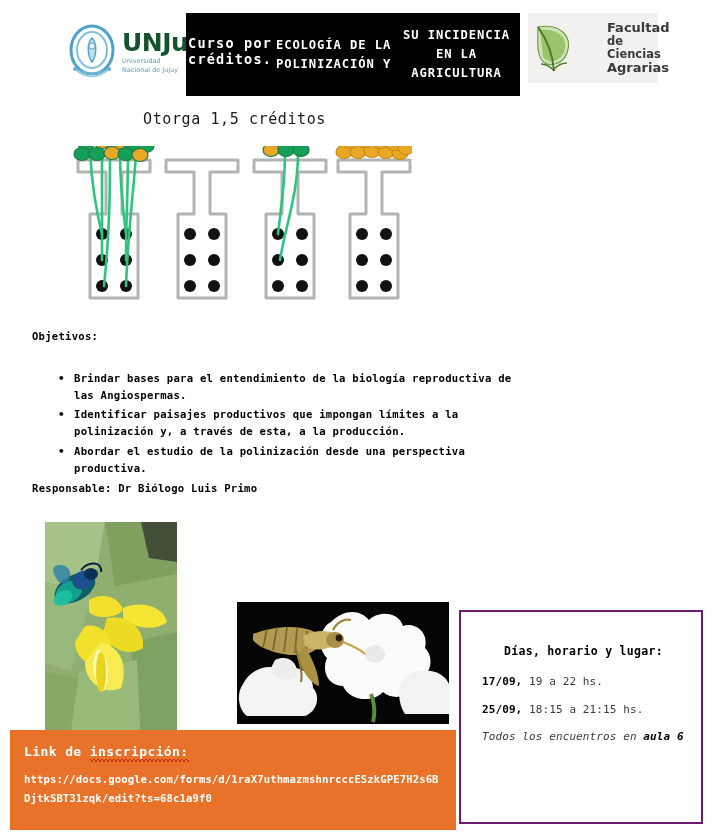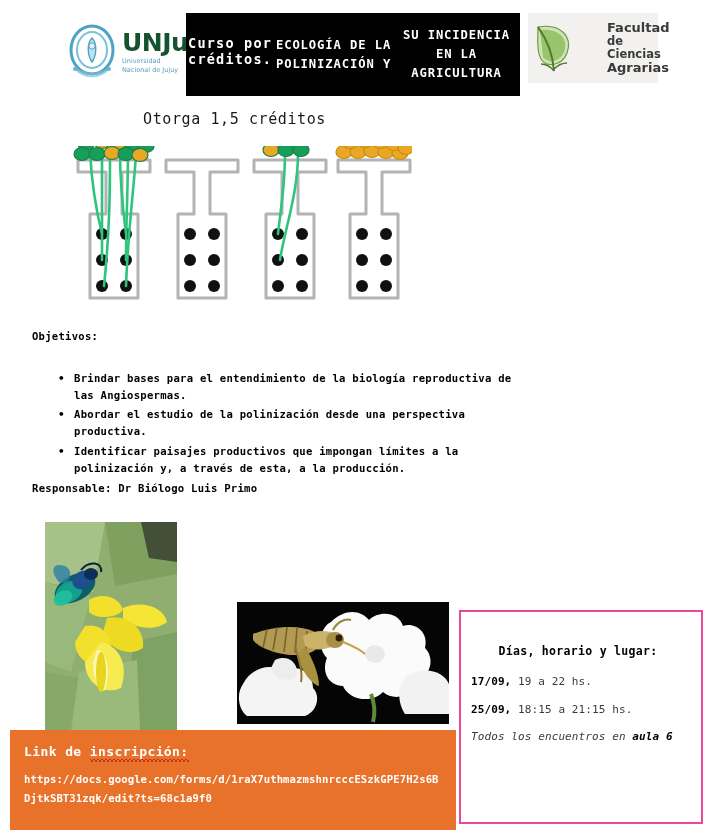--- a/index.html
+++ b/index.html
@@ -213,24 +213,24 @@
     line-height: 1.75;
     letter-spacing: 0.1px;
     word-break: break-all;
   }
 
   
   .schedule-box {
     position: absolute;
     left: 459px; top: 610px;
     width: 244px; height: 214px;
-    border: 2px solid #ec4899;
+    border: 2px solid #701a75;
     background: #ffffff;
     box-sizing: border-box;
-    padding: 10px 8px 8px 10px;
+    padding: 10px 8px 8px 21px;
   }
   .schedule-title {
     text-align: center;
     font-size: 11.5px;
     font-weight: bold;
     letter-spacing: 0.3px;
     margin: 22px 0 16px 0;
     padding-right: 8px;
   }
   .schedule-row {
@@ -392,22 +392,22 @@
         <ellipse cx="52" cy="-25" rx="8" ry="6.5"></ellipse>
         <ellipse cx="30" cy="-35" rx="8" ry="6.5"></ellipse>
       </g>
     </g>
   </svg>
 </div>
 
 <div class="objectives-heading">Objetivos:</div>
 <ul class="objectives-list">
   <li>Brindar bases para el entendimiento de la biología reproductiva de las Angiospermas.</li>
+  <li>Identificar paisajes productivos que impongan límites a la polinización y, a través de esta, a la producción.</li>
   <li>Abordar el estudio de la polinización desde una perspectiva productiva.</li>
-  <li>Identificar paisajes productivos que impongan límites a la polinización y, a través de esta, a la producción.</li>
 </ul>
 <div class="responsable">Responsable: Dr Biólogo Luis Primo</div>
 
 <div class="photo-bee">
   <svg viewBox="0 0 132 228" width="132" height="228" preserveAspectRatio="none">
     <rect width="132" height="228" fill="#8fae70"></rect>
     <g opacity="0.95">
       <path d="M0 0 L60 0 L48 70 L0 60 Z" fill="#a9c48a"></path>
       <path d="M60 0 L132 0 L132 52 L70 64 Z" fill="#7fa05f"></path>
       <path d="M0 60 L46 74 L26 150 L0 140 Z" fill="#9ab97c"></path>

